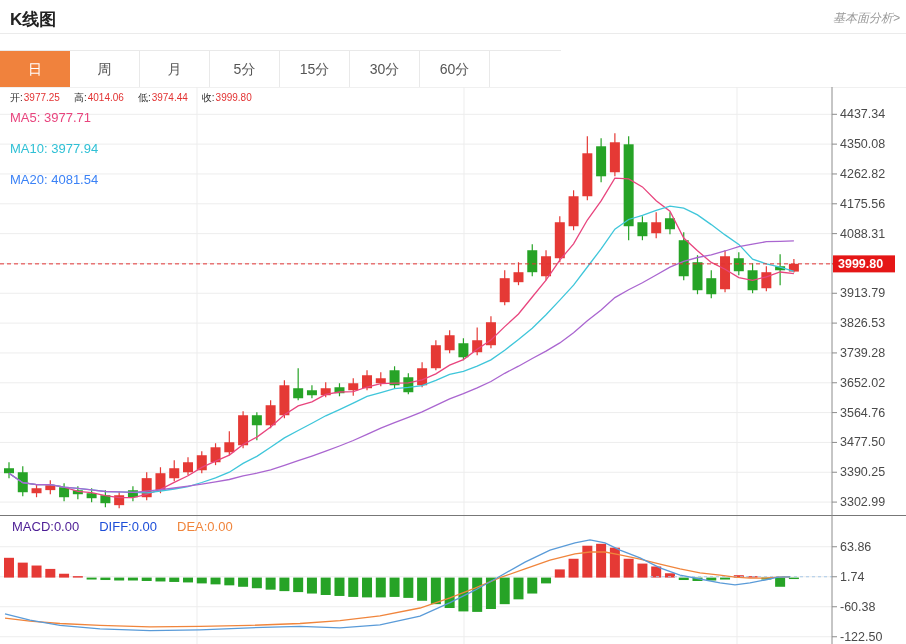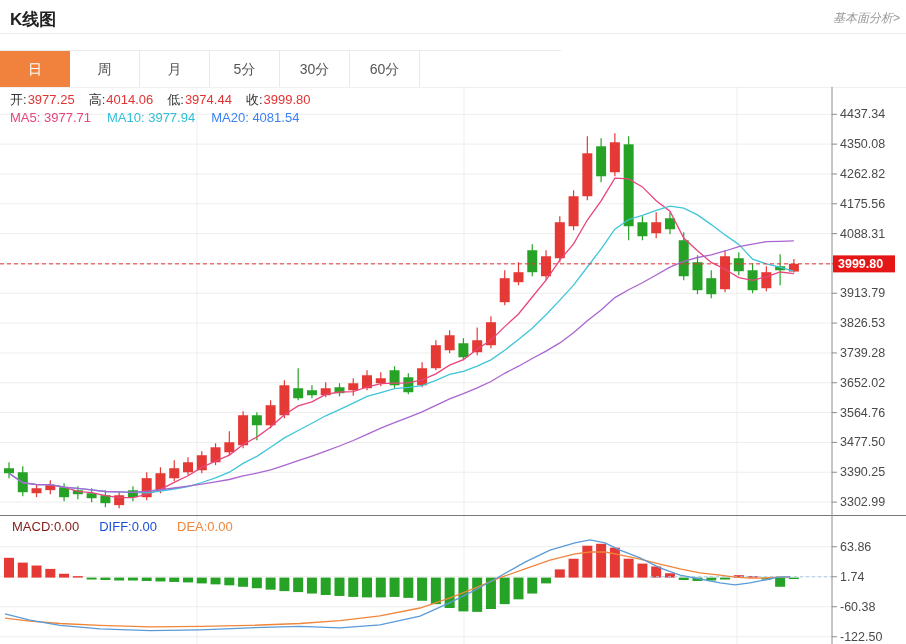--- a/index.html
+++ b/index.html
@@ -10,41 +10,42 @@
   .title-divider{position:absolute;left:0;top:33px;width:906px;border-top:1px solid #ebebeb;}
   .tabbar{position:absolute;left:0;top:50px;width:561px;height:36px;display:flex;
           border-top:1px solid #e9e9e9;border-bottom:1px solid #e9e9e9;background:#fff;}
   .tab{width:70px;height:36px;line-height:36px;text-align:center;font-size:14px;color:#555;
        border-right:1px solid #e9e9e9;cursor:pointer;box-sizing:border-box;background:#fff;}
   .tab.selected{background:#f0823d;color:#fff;border-right:none;}
   .chart-top-border{position:absolute;left:0;top:87px;width:906px;border-top:1px solid #f0f0f0;}
   .chart-area{position:absolute;left:0;top:0;width:906px;height:644px;}
   #chart-svg{position:absolute;left:0;top:0;pointer-events:none;}
   #chart-svg text{font-family:"Liberation Sans","DejaVu Sans",sans-serif;}
-  .info-row1{position:absolute;left:10px;top:91px;display:flex;gap:14px;font-size:13px;z-index:5;}
+  .info-row1{position:absolute;left:10px;top:91px;display:flex;gap:14px;font-size:10px;z-index:5;}
   .info-row1 .lbl{color:#333;}
   .info-row1 .val{color:#e23333;margin-left:1px;}
-  .info-row2{position:absolute;left:10px;top:110px;display:flex;gap:16px;font-size:13px;z-index:5;}
+  .info-row2{position:absolute;left:10px;top:110px;display:flex;gap:16px;font-size:13px;z-index:5;flex-direction:column;}
   .ma5{color:#e8457e;} .ma10{color:#2fc0d5;} .ma20{color:#3b82f6;}
   .macd-row{position:absolute;left:12px;top:519px;display:flex;gap:20px;font-size:13px;z-index:5;}
-  .macd-l{color:#7f1d1d;text-align:center;} .diff-l{color:#1d4ed8;} .dea-l{color:#f0853c;text-align:center;}
+  .macd-l{color:#4c1d95;text-align:center;} .diff-l{color:#1d4ed8;} .dea-l{color:#f0853c;text-align:center;}
 </style>
 </head>
 <body>
 
 <div id="app">
   <div class="page-title">K线图</div>
   <a class="header-link">基本面分析&gt;</a>
   <div class="title-divider"></div>
 
   <div class="tabbar">
     <div class="tab selected">日</div>
     <div class="tab">周</div>
     <div class="tab">月</div>
     <div class="tab">5分</div>
+    <div class="tab">15分</div>
     <div class="tab">30分</div>
     <div class="tab">60分</div>
   </div>
   <div class="chart-top-border"></div>
 
   <div class="chart-area">
     <svg id="chart-svg" width="906" height="644">
         <line x1="0" y1="114.3" x2="832" y2="114.3" stroke="#ededed" stroke-width="1"></line>
         <line x1="0" y1="144.13000000000005" x2="832" y2="144.13000000000005" stroke="#ededed" stroke-width="1"></line>
         <line x1="0" y1="173.96000000000015" x2="832" y2="173.96000000000015" stroke="#ededed" stroke-width="1"></line>

